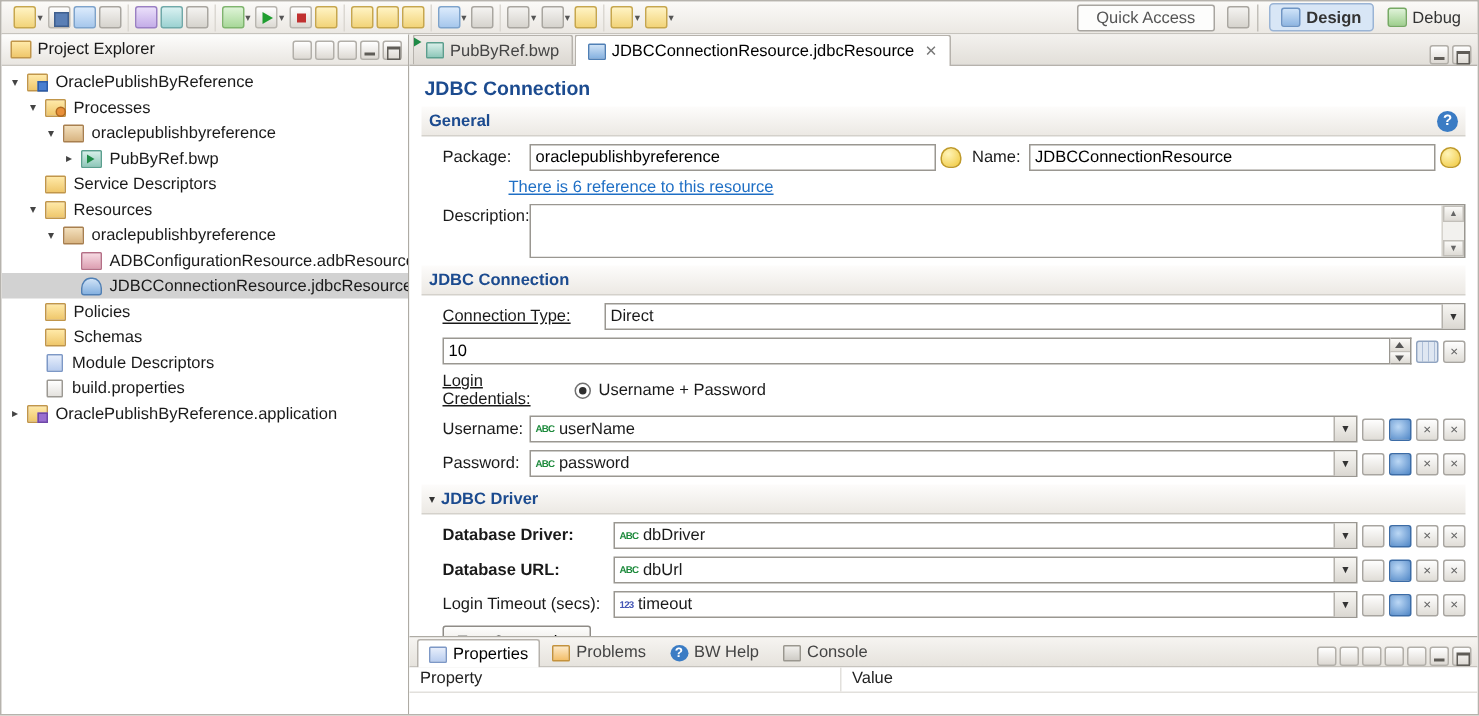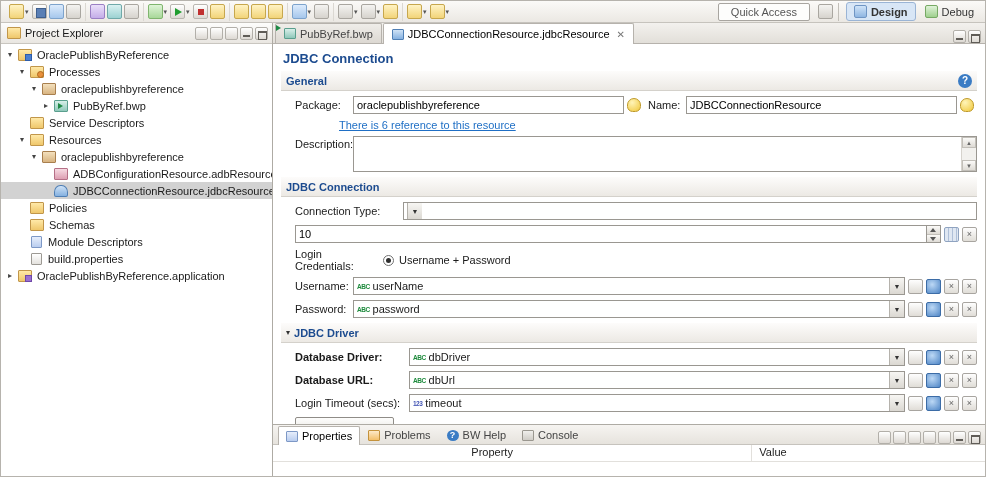--- a/index.html
+++ b/index.html
@@ -70,21 +70,21 @@
   .etabs .vh-icons{margin-right:4px;}
 
   .editor{flex:1;background:#fff;overflow:hidden;padding:5px 8px 0 8px;}
   .etitle{color:#1c4b8f;font-weight:bold;font-size:13px;margin:2px 0 5px 2px;}
   .sect-head{height:20px;display:flex;align-items:center;background:linear-gradient(#fdfcfb,#ecu);background:linear-gradient(#fdfcfb,#ece9e4);border-bottom:1px solid #d4d1cb;margin-top:3px;padding:0 5px;color:#1c4b8f;font-weight:bold;}
   .help{margin-left:auto;width:14px;height:14px;border-radius:50%;background:#3b7cc4;color:#fff;font-size:10px;line-height:14px;text-align:center;font-weight:bold;}
   .tw2{font-size:8px;color:#333;margin-right:4px;font-weight:normal;}
 
   .frow{display:flex;align-items:center;margin:5px 0;padding-left:14px;}
   .flabel{flex:0 0 58px;}
-  .flabel2{flex:0 0 108px;}
+  .flabel2{flex:0 0 108px;text-decoration:underline;}
   .flabel3{flex:0 0 114px;}
   .b{font-weight:bold;}
   input.text{height:18px;border:1px solid #9a9791;padding:0 3px;font:11px "Liberation Sans",sans-serif;width:100%;background:#fff;}
   .grow{flex:1;display:flex;align-items:center;}
   .bulb{width:14px;height:14px;margin:0 3px;border-radius:50% 50% 40% 40%;background:radial-gradient(circle at 35% 30%,#fff4b8,#f0c83c);border:1px solid #bf9a2a;flex:0 0 auto;}
   .linkrow{margin:1px 0 4px 58px;}
   a.flink{color:#1f6fc5;text-decoration:underline;cursor:pointer;}
   .ta-wrap{flex:1;border:1px solid #9a9791;height:36px;display:flex;background:#fff;}
   textarea.ta{flex:1;border:none;resize:none;font:11px "Liberation Sans",sans-serif;outline:none;}
   .ta-rail{width:15px;border-left:1px solid #d6d3cd;background:#f2f1ee;display:flex;flex-direction:column;justify-content:space-between;}
@@ -113,21 +113,21 @@
   
   .bottom{height:52px;border-top:1px solid #aeaba4;background:#fff;display:flex;flex-direction:column;flex:0 0 auto;}
   .btabs{height:20px;background:linear-gradient(#f6f4f1,#e6e3dd);border-bottom:1px solid #c6c3bd;display:flex;align-items:flex-end;padding-left:5px;}
   .btab{height:19px;display:flex;align-items:center;gap:4px;padding:0 7px;color:#444;border:1px solid transparent;border-bottom:none;}
   .btab.active{background:#fff;border-color:#b6b2ac;border-radius:2px 2px 0 0;margin-bottom:-1px;color:#000;}
   .bticon{width:12px;height:11px;border-radius:1px;flex:0 0 auto;}
   .bt-prop{background:linear-gradient(#e7eefb,#b9cdef);border:1px solid #7d98c6;}
   .bt-prob{background:linear-gradient(#fde9c8,#f3bf6a);border:1px solid #c4923c;}
   .bt-help{background:#3b7cc4;border-radius:50%;color:#fff;font-size:9px;line-height:11px;text-align:center;font-weight:bold;}
   .bt-cons{background:linear-gradient(#f0efec,#cfccc6);border:1px solid #9a978f;}
-  .bheader{height:17px;display:flex;border-bottom:1px solid #e2e0dc;background:#fff;justify-content:center;}
+  .bheader{height:17px;display:flex;border-bottom:1px solid #e2e0dc;background:#fff;}
   .bcol{padding:1px 7px;color:#222;}
   .bcol.property{width:288px;border-right:1px solid #e2e0dc;}
   .bbody{flex:1;background:#fff;}
 </style>
 </head>
 <body>
 
 <div class="app">
 
   <div class="toolbar">
@@ -333,20 +333,21 @@
         </div>
       </div>
 
       <div class="sect-head">
         <span>JDBC Connection</span>
       </div>
 
       <div class="frow">
         <span class="flabel2">Connection Type:</span>
         <div class="combo">
+          <span class="cval">Direct</span>
           <span class="arrow">▼</span>
         </div>
       </div>
 
       <div class="frow">
         <span class="grow">
             <input class="text" value="10" style="">
           </span>
         <span class="spin">
             <i class="up"></i>

